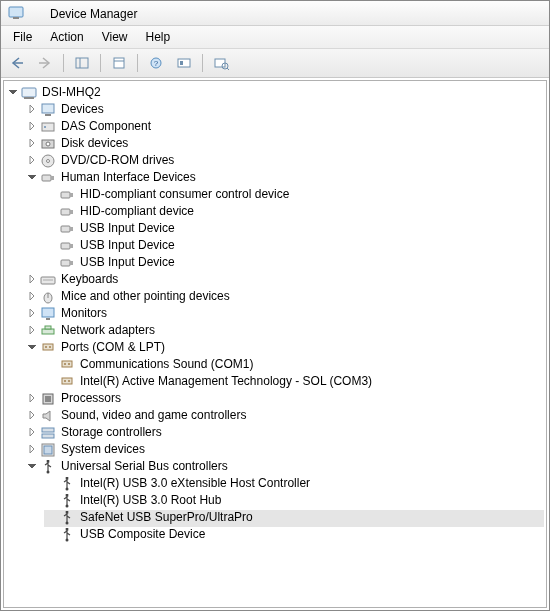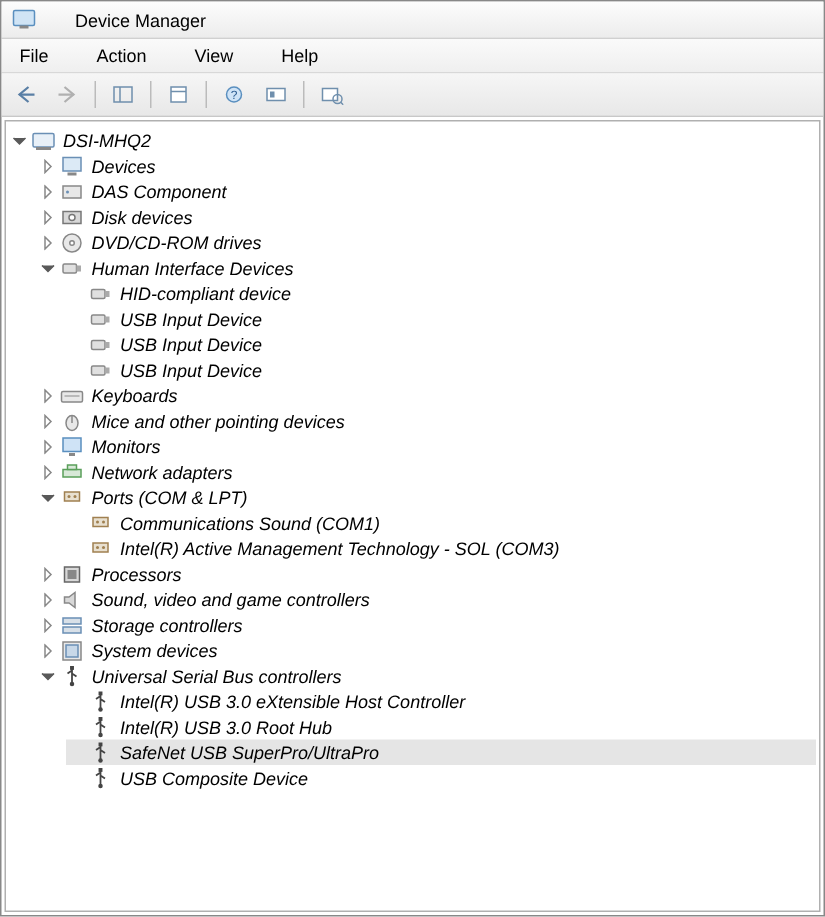--- a/index.html
+++ b/index.html
@@ -22,21 +22,21 @@
     display: flex;
     align-items: flex-end;
     gap: 23px;
   }
   .titlebar .title { font-size: 12px; color: #000; }
   .menubar {
     background: linear-gradient(to bottom, #fafafa, #efefef);
     border-bottom: 1px solid #d8d8d8;
     padding: 2px 4px;
     display: flex;
-    gap: 16px;
+    gap: 2px;
   }
   .menubar .menu-item {
     padding: 2px 8px;
     cursor: default;
   }
   .toolbar {
     background: linear-gradient(to bottom, #f6f6f6, #e8e8e8);
     border-bottom: 1px solid #c8c8c8;
     padding: 3px 4px;
     display: flex;
@@ -59,24 +59,22 @@
     border: 1px solid #b0b0b0;
     margin: 2px;
     overflow: auto;
     padding: 4px 2px;
   }
   ul.tree, ul.tree ul { list-style: none; margin: 0; padding: 0; }
   ul.tree ul { padding-left: 19px; }
   li.node { white-space: nowrap; }
   .row {
     display: flex;
-    align-items: center;
     height: 17px;
     padding-right: 6px;
-    font-style: italic;
   }
   .expander {
     width: 14px;
     height: 14px;
     display: flex;
     align-items: center;
     justify-content: center;
     cursor: default;
     color: #5a5a5a;
   }
@@ -265,20 +263,32 @@
             <ul>
               <li class="node">
                 <div class="row">
                   <span class="spacer"></span>
                   <span class="ico">
                     <svg class="dev-svg" viewBox="0 0 16 16">
                       <rect x="2" y="5" width="9" height="6" rx="1" fill="#e0e0e0" stroke="#888"></rect>
                       <rect x="11" y="6" width="3" height="4" fill="#aaa"></rect>
                     </svg>
                   </span>
+                  <span class="label">HID-compliant consumer control device</span>
+                </div>
+              </li>
+              <li class="node">
+                <div class="row">
+                  <span class="spacer"></span>
+                  <span class="ico">
+                    <svg class="dev-svg" viewBox="0 0 16 16">
+                      <rect x="2" y="5" width="9" height="6" rx="1" fill="#e0e0e0" stroke="#888"></rect>
+                      <rect x="11" y="6" width="3" height="4" fill="#aaa"></rect>
+                    </svg>
+                  </span>
                   <span class="label">HID-compliant device</span>
                 </div>
               </li>
               <li class="node">
                 <div class="row">
                   <span class="spacer"></span>
                   <span class="ico">
                     <svg class="dev-svg" viewBox="0 0 16 16">
                       <rect x="2" y="5" width="9" height="6" rx="1" fill="#e0e0e0" stroke="#888"></rect>
                       <rect x="11" y="6" width="3" height="4" fill="#aaa"></rect>

